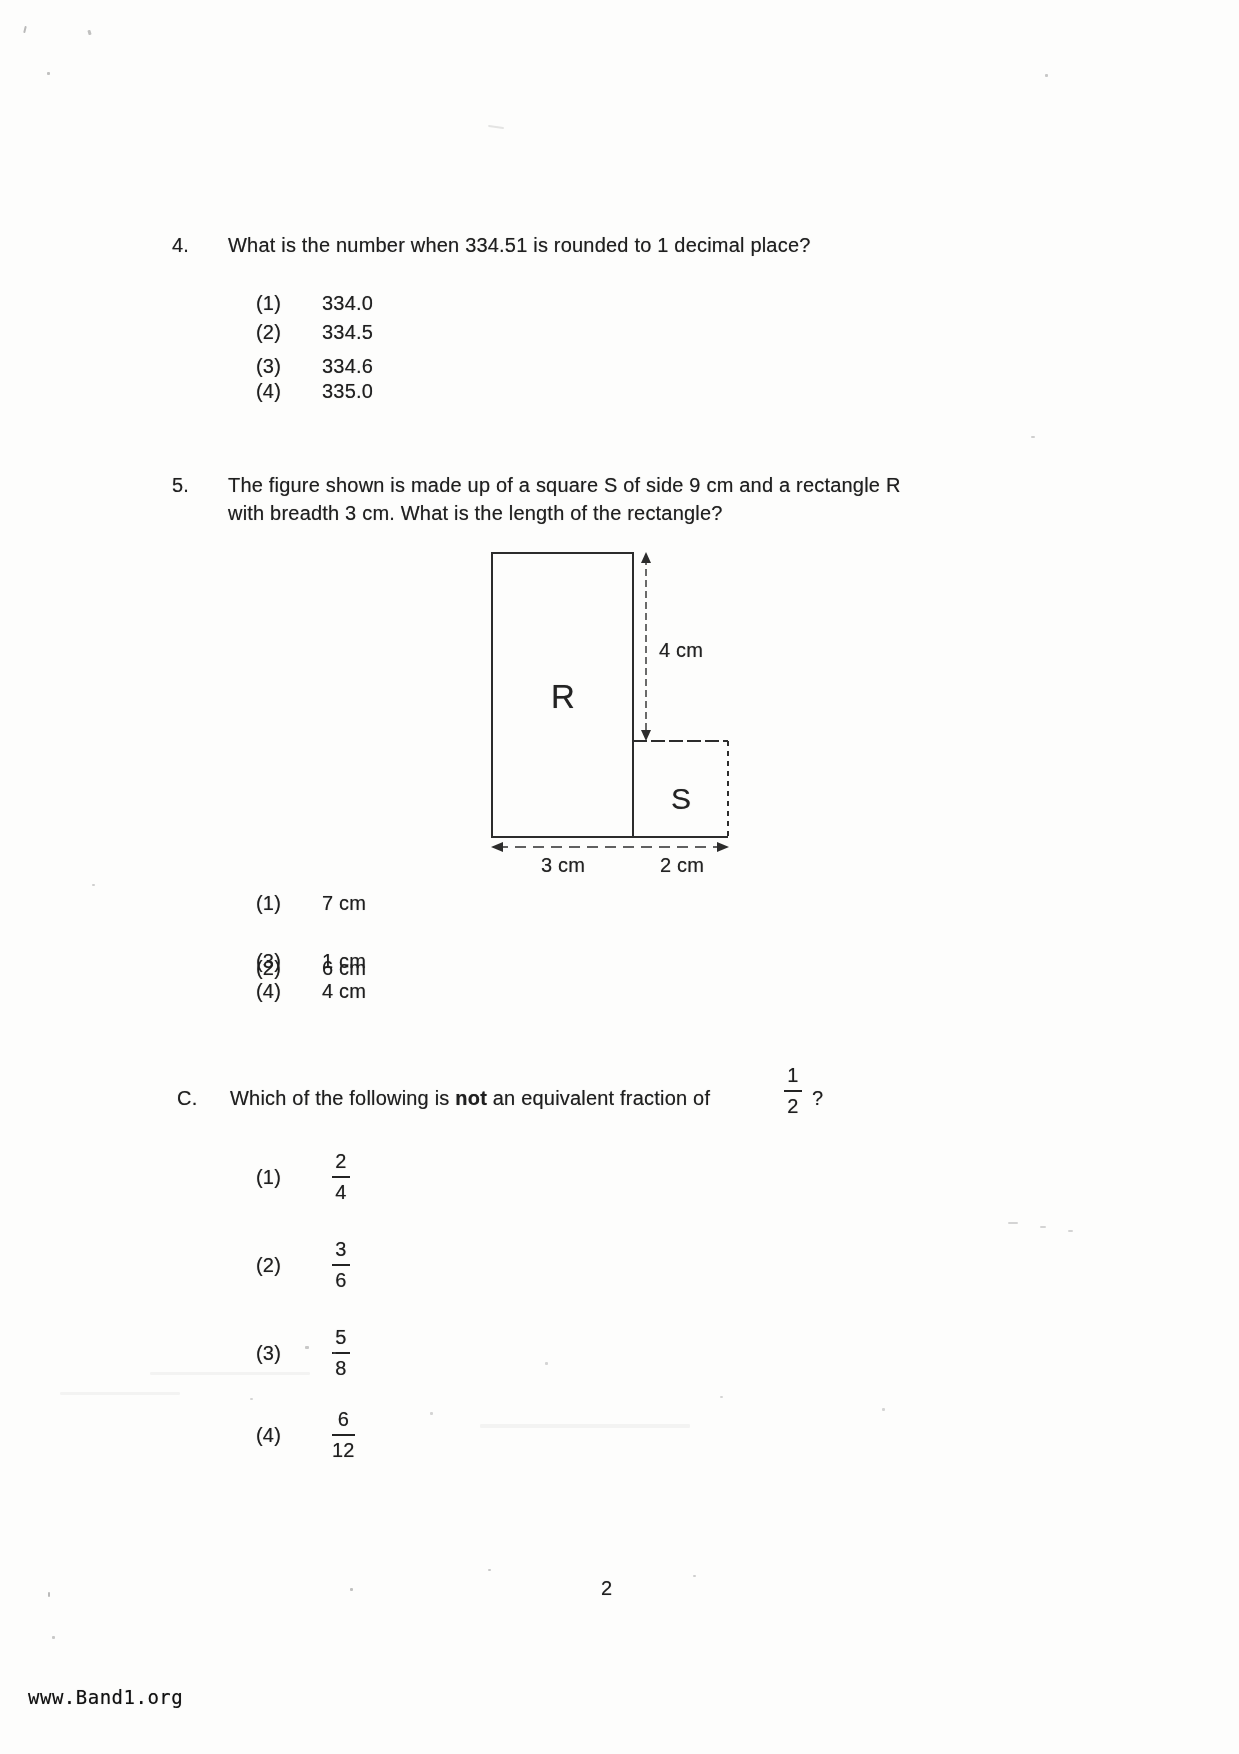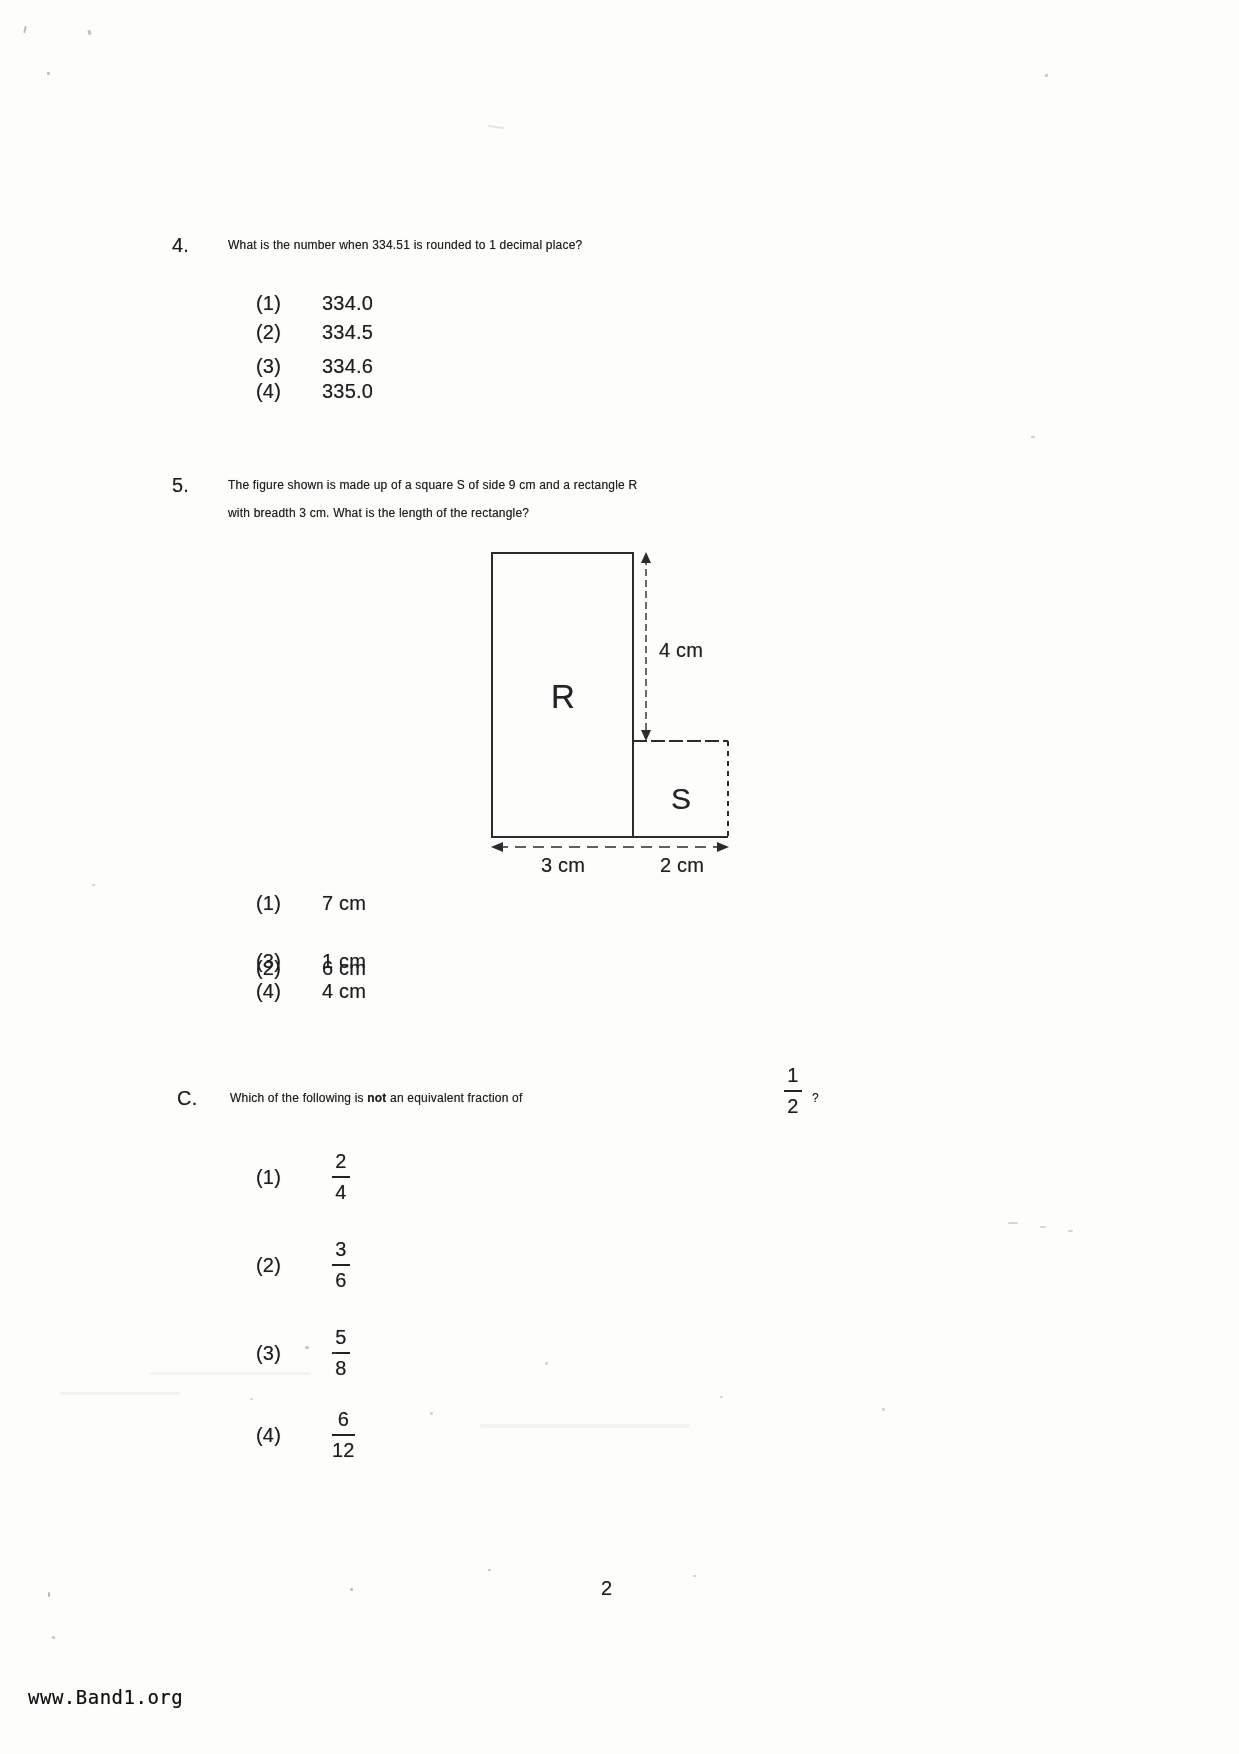--- a/index.html
+++ b/index.html
@@ -7,21 +7,21 @@
     position:relative;
     width:1239px;height:1754px;
     background:#fdfdfc;
     font-family:"Liberation Sans", sans-serif;
     color:#1f1f1f;
     overflow:hidden;
   }
   .scan{ text-shadow:0 0 0.7px rgba(25,25,25,.55); letter-spacing:.2px; }
   .abs{ position:absolute; }
   .qnum{ font-size:20px; line-height:24px; }
-  .qtext{ font-size:12px; line-height:24px; white-space:pre; }
+  .qtext{ font-size:20px; line-height:24px; white-space:pre; }
   .optrow{ position:absolute; font-size:20px; line-height:22px; white-space:pre; }
   .optmark{ display:inline-block; width:66px; }
   .frac{
     display:inline-flex; flex-direction:column; align-items:center;
     font-size:20px; line-height:23px; padding:0 2px;
   }
   .frac .bar{ width:100%; min-width:18px; border-top:2px solid #232323; margin:3px 0; }
   .fracrow{ position:absolute; display:flex; align-items:center; }
   .fracrow .optmark{ width:74px; font-size:20px; }
   .bold{ font-weight:bold; }

